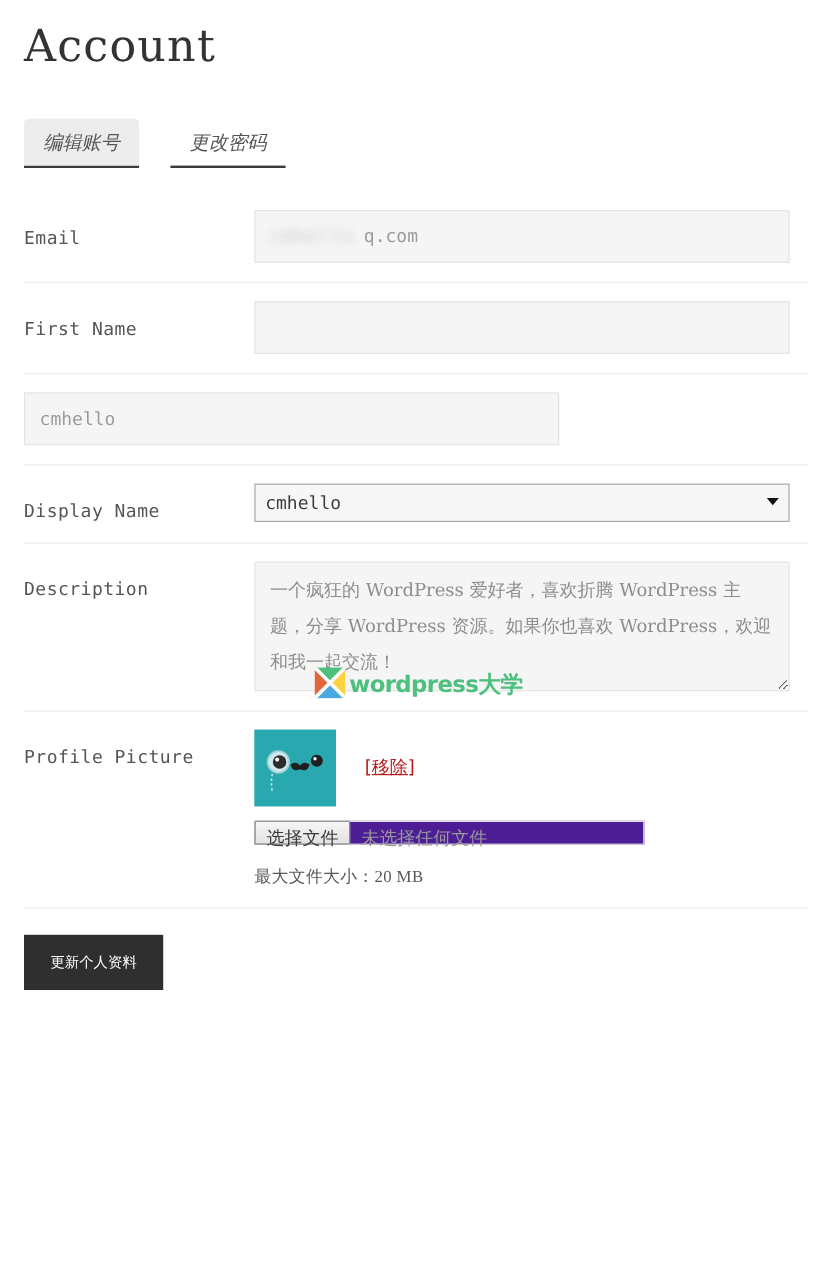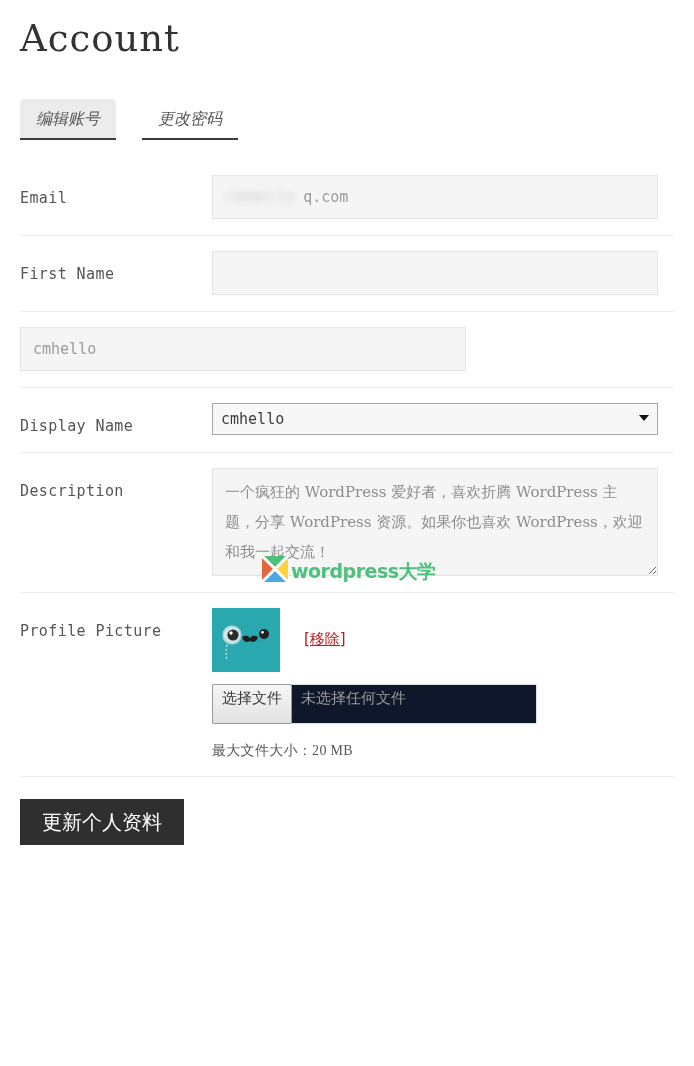--- a/index.html
+++ b/index.html
@@ -209,22 +209,22 @@
     text-decoration: underline;
     margin-left: 24px;
     margin-top: 22px;
     cursor: pointer;
   }
   .file-row {
     margin-top: 12px;
     display: flex;
     align-items: stretch;
     width: 325px;
-    height: 40px;
-    background: #0f172a;
+    height: 20px;
+    background: #4c1d95;
     border: 1px solid #e0e0e0;
   }
   .file-btn {
     font-family: "DejaVu Sans", "Liberation Sans", sans-serif;
     font-size: 15px;
     color: #3a3a3a;
     background: linear-gradient(#f6f6f6, #e2e2e2);
     border: 1px solid #999999;
     border-radius: 2px;
     padding: 0 9px;
@@ -247,21 +247,21 @@
     font-family: Liberation Serif, serif;
     font-size: 14px;
     color: #585858;
     letter-spacing: 0.3px;
   }
 
   
   .submit-wrap { padding-top: 22px; }
   .submit-btn {
     font-family: "DejaVu Sans", "Liberation Sans", sans-serif;
-    font-size: 20px;
+    font-size: 12px;
     color: #ffffff;
     background: #2f2f2f;
     border: none;
     padding: 13px 22px;
     line-height: 20px;
     cursor: pointer;
     border-radius: 0;
   }
 </style>
 </head>

